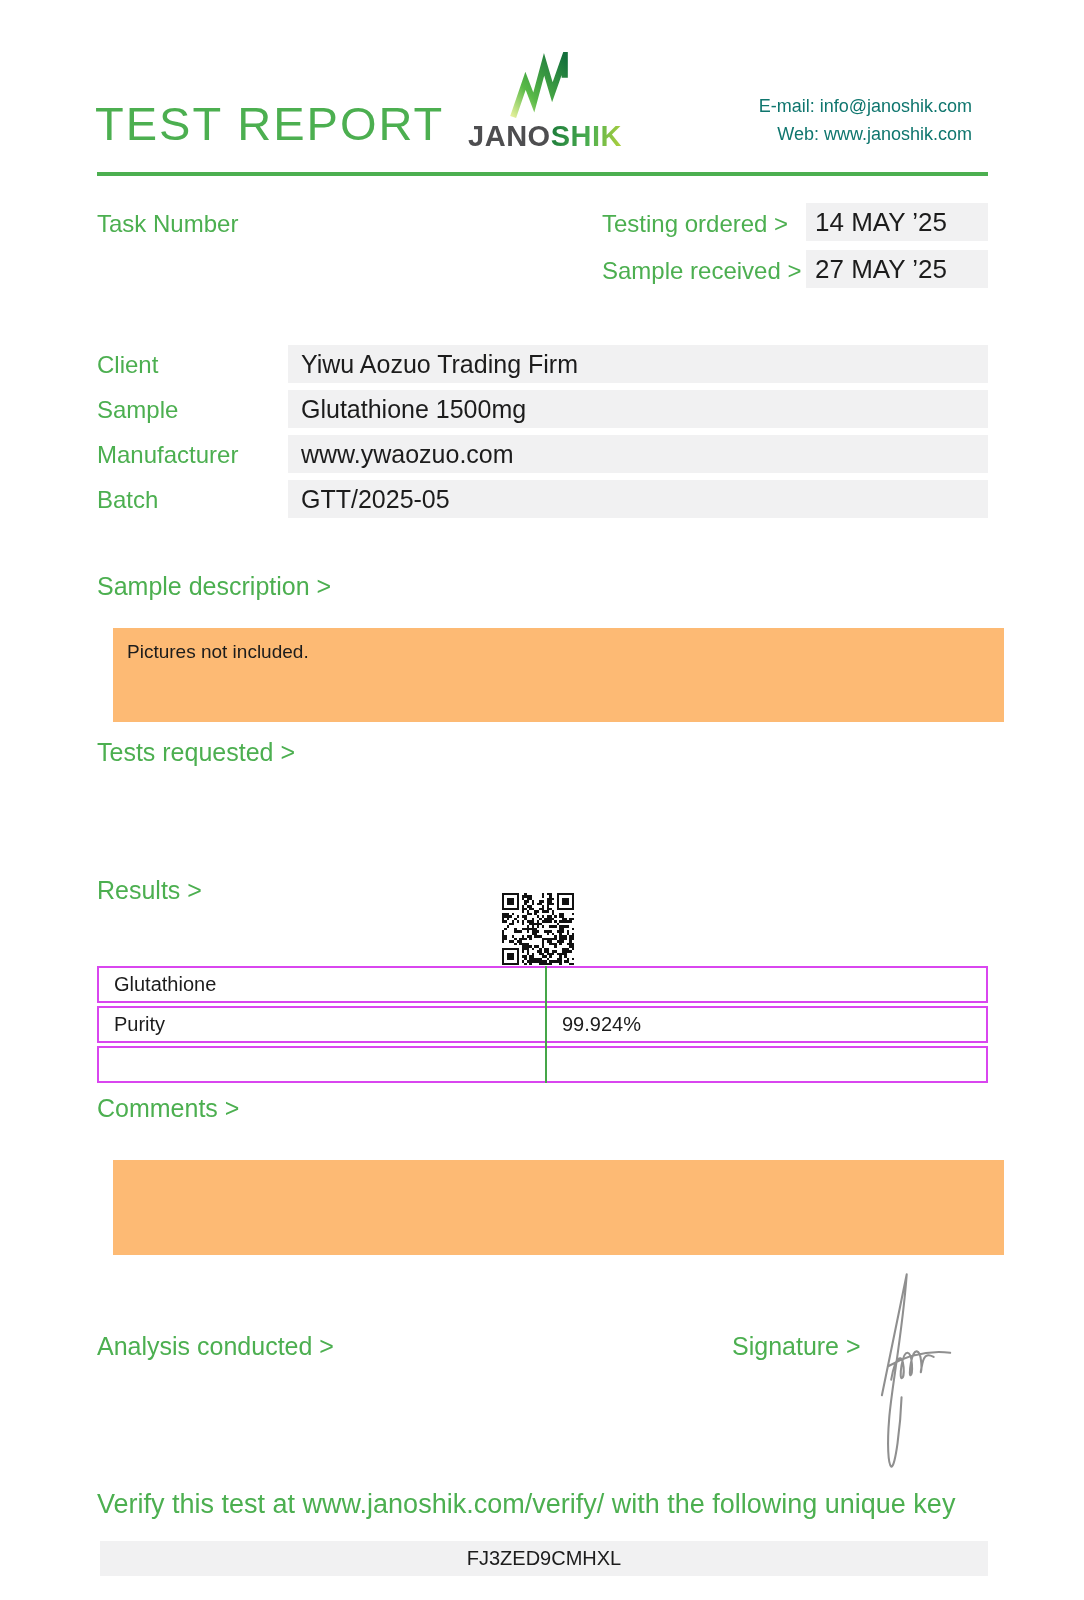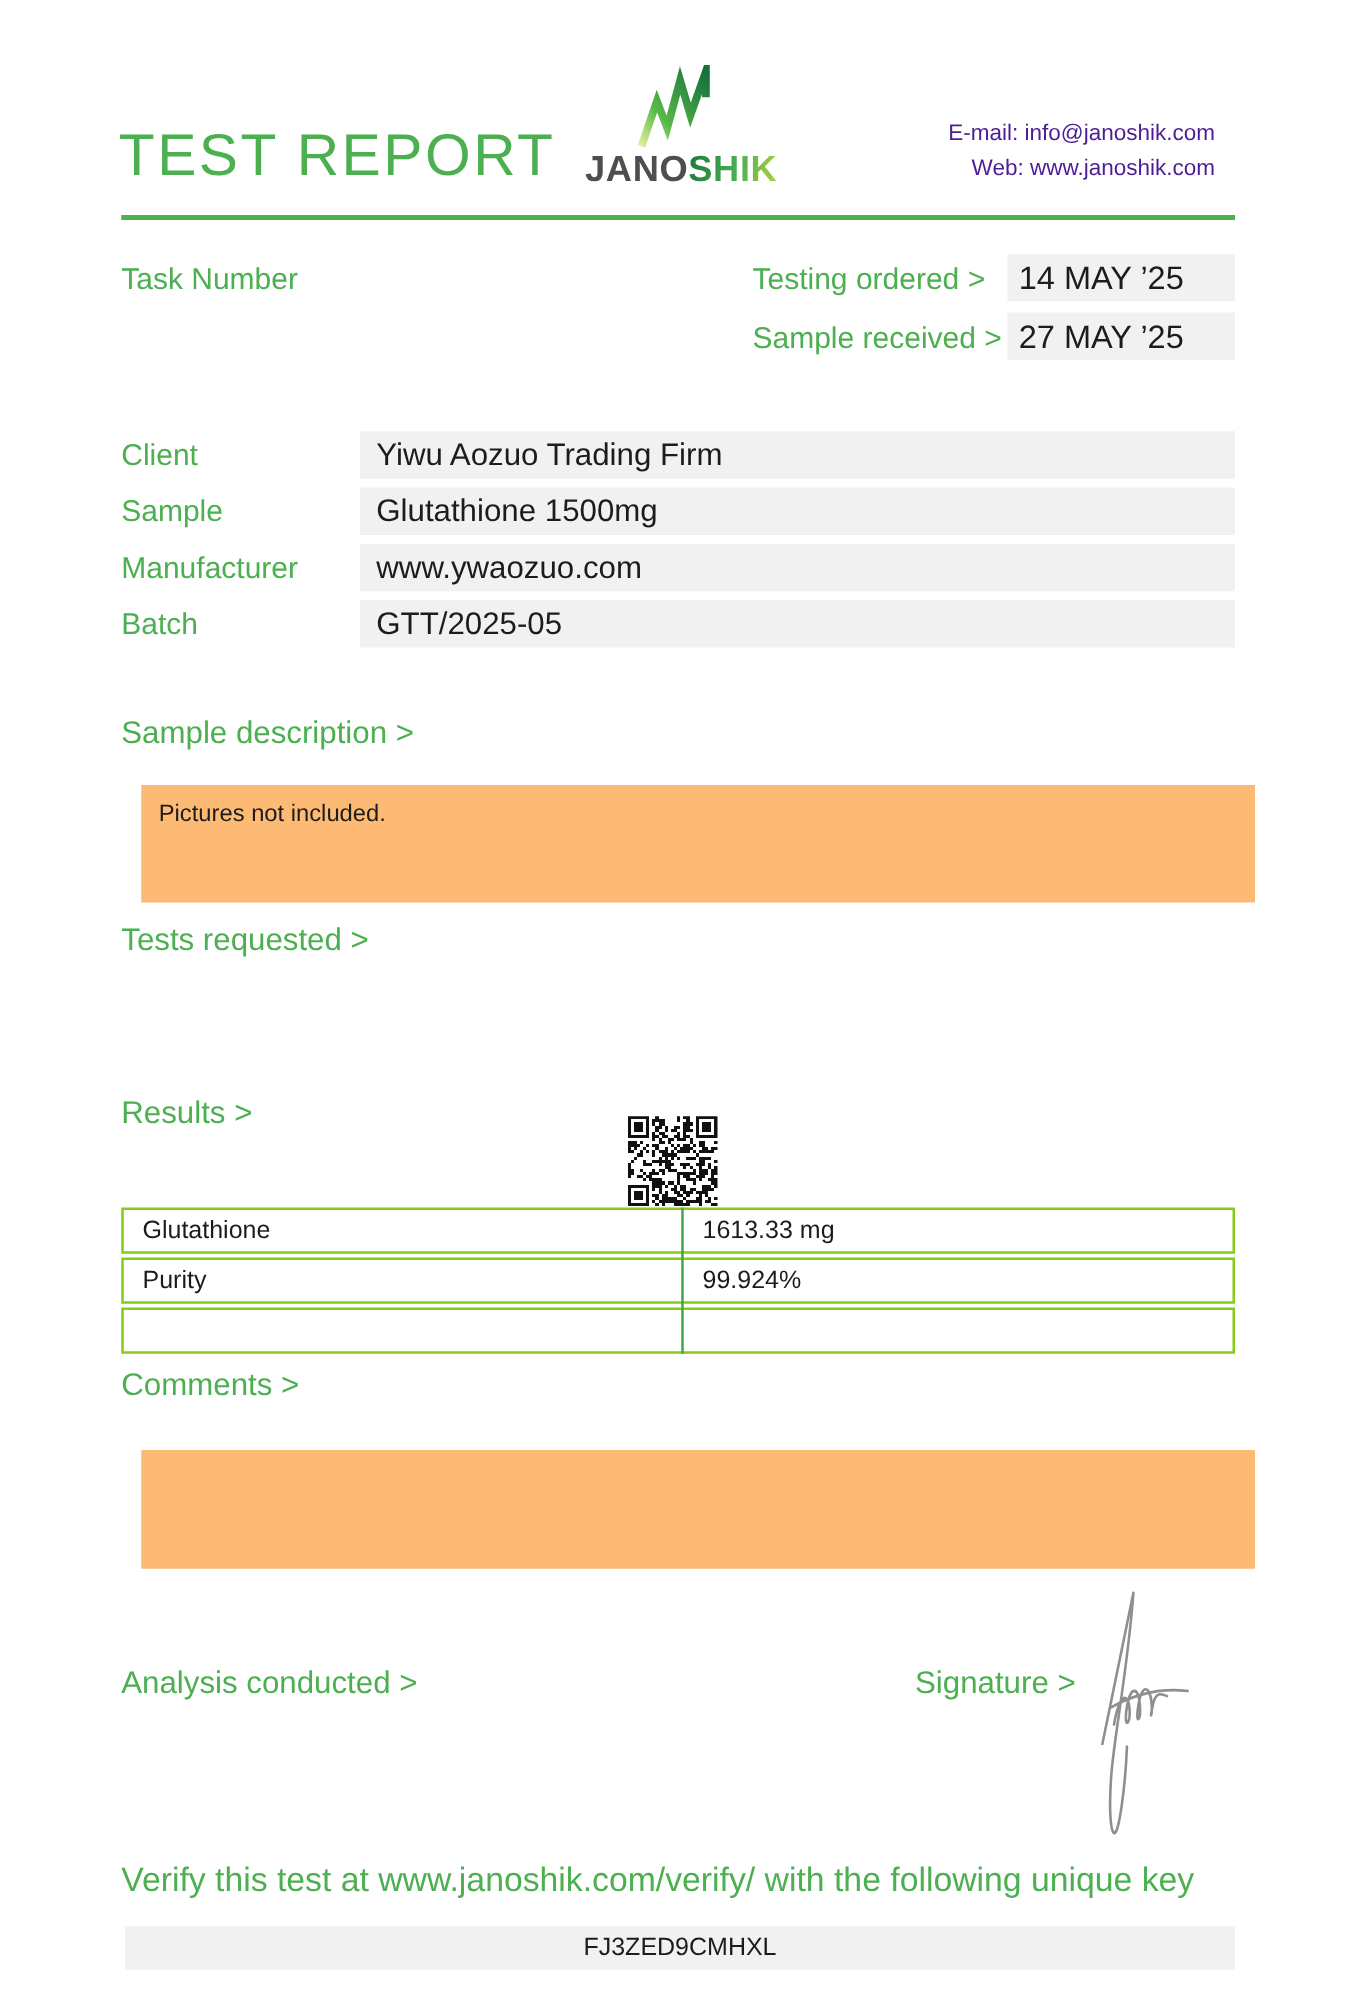--- a/index.html
+++ b/index.html
@@ -11,21 +11,21 @@
     color:#1c1c1c;
     overflow:hidden;
   }
   .abs{position:absolute;}
   
   .page-title{left:95px;top:96px;font-size:47px;letter-spacing:2px;color:#4caf50;font-weight:400;}
   .logo-icon{left:508px;top:52px;width:66px;height:70px;}
   .brand-text{left:455px;top:120px;width:180px;text-align:center;font-size:29px;font-weight:bold;letter-spacing:.5px;}
   .brand-jano{color:#4e4e50;}
   .brand-shik{background:linear-gradient(100deg,#1c7a3a,#4caf50 55%,#b4d23c);-webkit-background-clip:text;background-clip:text;color:transparent;}
-  .contact{right:112px;top:92px;text-align:right;font-size:18px;line-height:28px;color:#4c1d95;}
+  .contact{right:112px;top:92px;text-align:right;font-size:18px;line-height:28px;color:#0f766e;}
   .divider{left:97px;width:891px;top:172px;height:4px;background:#4caf50;}
   
   .glabel{color:#4caf50;font-size:24px;white-space:nowrap;}
   .gtitle{color:#4caf50;font-size:25px;white-space:nowrap;}
   .vbox{background:#f1f1f2;}
   .val{font-size:25px;line-height:38px;padding-left:13px;white-space:nowrap;overflow:hidden;}
   
   .task-label{left:97px;top:210px;}
   .task-box{left:288px;top:203px;width:250px;height:38px;}
   .task-box .val{font-size:26px;}
@@ -35,21 +35,21 @@
   .received-box{left:806px;top:250px;width:182px;height:38px;}
   .date-val{font-size:26px;line-height:38px;padding-left:9px;white-space:nowrap;}
   
   .info-label{left:97px;}
   .info-box{left:288px;width:700px;height:38px;}
   
   .secbox{left:113px;width:891px;background:#fdba74;}
   .secbox .content{font-size:19px;padding:13px 0 0 14px;}
   
   .rtable{left:97px;top:966px;width:891px;}
-  .rrow{display:flex;border:2px solid #84cc16;height:33px;margin-bottom:3px;background:#fff;}
+  .rrow{display:flex;border:2px solid #d946ef;height:33px;margin-bottom:3px;background:#fff;}
   .rcell{font-size:20px;line-height:33px;padding-left:15px;white-space:nowrap;}
   .rcell.c1{width:433px;}
   .rcell.c2{flex:1;}
   .vline{left:545px;top:966px;width:2px;height:117px;background:#45a648;}
   .qr{left:502px;top:893px;width:72px;height:72px;background:#fff;}
   
   .analysis-label{left:97px;top:1332px;}
   .analysis-box{left:330px;top:1326px;width:212px;height:40px;}
   .analysis-box .val{font-size:29px;line-height:40px;padding-left:10px;}
   .signature-label{left:732px;top:1332px;}
@@ -132,21 +132,20 @@
     <svg id="qr-svg" width="72" height="72" viewBox="0 0 29 29" shape-rendering="crispEdges">
         <path d="M0 0h7v7h-7z M1 1h5v5h-5z M2 2h3v3h-3z M22 0h7v7h-7z M23 1h5v5h-5z M24 2h3v3h-3z M0 22h7v7h-7z M1 23h5v5h-5z M2 24h3v3h-3z " fill="#111" fill-rule="evenodd"></path>
         <path d="M9 0h1v1h-1zM16 0h1v1h-1zM18 0h1v1h-1zM19 0h1v1h-1zM8 1h1v1h-1zM9 1h1v1h-1zM10 1h1v1h-1zM11 1h1v1h-1zM16 1h1v1h-1zM19 1h1v1h-1zM8 2h1v1h-1zM10 2h1v1h-1zM11 2h1v1h-1zM18 2h1v1h-1zM19 2h1v1h-1zM20 2h1v1h-1zM9 3h1v1h-1zM10 3h1v1h-1zM12 3h1v1h-1zM15 3h1v1h-1zM16 3h1v1h-1zM18 3h1v1h-1zM19 3h1v1h-1zM9 4h1v1h-1zM12 4h1v1h-1zM14 4h1v1h-1zM15 4h1v1h-1zM18 4h1v1h-1zM19 4h1v1h-1zM20 4h1v1h-1zM8 5h1v1h-1zM10 5h1v1h-1zM11 5h1v1h-1zM16 5h1v1h-1zM18 5h1v1h-1zM8 6h1v1h-1zM9 6h1v1h-1zM11 6h1v1h-1zM12 6h1v1h-1zM15 6h1v1h-1zM16 6h1v1h-1zM18 6h1v1h-1zM19 6h1v1h-1zM8 7h1v1h-1zM10 7h1v1h-1zM13 7h1v1h-1zM14 7h1v1h-1zM16 7h1v1h-1zM17 7h1v1h-1zM18 7h1v1h-1zM20 7h1v1h-1zM0 8h1v1h-1zM1 8h1v1h-1zM2 8h1v1h-1zM4 8h1v1h-1zM10 8h1v1h-1zM11 8h1v1h-1zM13 8h1v1h-1zM20 8h1v1h-1zM23 8h1v1h-1zM24 8h1v1h-1zM28 8h1v1h-1zM0 9h1v1h-1zM1 9h1v1h-1zM2 9h1v1h-1zM3 9h1v1h-1zM6 9h1v1h-1zM8 9h1v1h-1zM9 9h1v1h-1zM14 9h1v1h-1zM16 9h1v1h-1zM18 9h1v1h-1zM19 9h1v1h-1zM21 9h1v1h-1zM23 9h1v1h-1zM24 9h1v1h-1zM0 10h1v1h-1zM2 10h1v1h-1zM5 10h1v1h-1zM9 10h1v1h-1zM12 10h1v1h-1zM15 10h1v1h-1zM17 10h1v1h-1zM18 10h1v1h-1zM19 10h1v1h-1zM20 10h1v1h-1zM24 10h1v1h-1zM25 10h1v1h-1zM27 10h1v1h-1zM28 10h1v1h-1zM0 11h1v1h-1zM1 11h1v1h-1zM4 11h1v1h-1zM6 11h1v1h-1zM8 11h1v1h-1zM10 11h1v1h-1zM11 11h1v1h-1zM12 11h1v1h-1zM14 11h1v1h-1zM16 11h1v1h-1zM17 11h1v1h-1zM18 11h1v1h-1zM19 11h1v1h-1zM21 11h1v1h-1zM23 11h1v1h-1zM24 11h1v1h-1zM25 11h1v1h-1zM26 11h1v1h-1zM27 11h1v1h-1zM3 12h1v1h-1zM4 12h1v1h-1zM8 12h1v1h-1zM11 12h1v1h-1zM12 12h1v1h-1zM13 12h1v1h-1zM14 12h1v1h-1zM15 12h1v1h-1zM22 12h1v1h-1zM2 13h1v1h-1zM10 13h1v1h-1zM12 13h1v1h-1zM14 13h1v1h-1zM16 13h1v1h-1zM19 13h1v1h-1zM20 13h1v1h-1zM21 13h1v1h-1zM23 13h1v1h-1zM24 13h1v1h-1zM25 13h1v1h-1zM26 13h1v1h-1zM1 14h1v1h-1zM5 14h1v1h-1zM8 14h1v1h-1zM9 14h1v1h-1zM10 14h1v1h-1zM11 14h1v1h-1zM12 14h1v1h-1zM13 14h1v1h-1zM23 14h1v1h-1zM24 14h1v1h-1zM28 14h1v1h-1zM0 15h1v1h-1zM5 15h1v1h-1zM6 15h1v1h-1zM7 15h1v1h-1zM10 15h1v1h-1zM12 15h1v1h-1zM13 15h1v1h-1zM14 15h1v1h-1zM17 15h1v1h-1zM18 15h1v1h-1zM19 15h1v1h-1zM22 15h1v1h-1zM23 15h1v1h-1zM24 15h1v1h-1zM26 15h1v1h-1zM0 16h1v1h-1zM12 16h1v1h-1zM13 16h1v1h-1zM18 16h1v1h-1zM20 16h1v1h-1zM23 16h1v1h-1zM26 16h1v1h-1zM28 16h1v1h-1zM0 17h1v1h-1zM1 17h1v1h-1zM4 17h1v1h-1zM8 17h1v1h-1zM10 17h1v1h-1zM11 17h1v1h-1zM13 17h1v1h-1zM14 17h1v1h-1zM15 17h1v1h-1zM21 17h1v1h-1zM23 17h1v1h-1zM24 17h1v1h-1zM25 17h1v1h-1zM27 17h1v1h-1zM28 17h1v1h-1zM0 18h1v1h-1zM1 18h1v1h-1zM5 18h1v1h-1zM7 18h1v1h-1zM8 18h1v1h-1zM9 18h1v1h-1zM11 18h1v1h-1zM16 18h1v1h-1zM17 18h1v1h-1zM18 18h1v1h-1zM19 18h1v1h-1zM20 18h1v1h-1zM21 18h1v1h-1zM23 18h1v1h-1zM24 18h1v1h-1zM25 18h1v1h-1zM27 18h1v1h-1zM28 18h1v1h-1zM0 19h1v1h-1zM3 19h1v1h-1zM4 19h1v1h-1zM6 19h1v1h-1zM7 19h1v1h-1zM16 19h1v1h-1zM18 19h1v1h-1zM19 19h1v1h-1zM22 19h1v1h-1zM23 19h1v1h-1zM24 19h1v1h-1zM27 19h1v1h-1zM5 20h1v1h-1zM7 20h1v1h-1zM8 20h1v1h-1zM9 20h1v1h-1zM10 20h1v1h-1zM16 20h1v1h-1zM19 20h1v1h-1zM20 20h1v1h-1zM21 20h1v1h-1zM23 20h1v1h-1zM26 20h1v1h-1zM27 20h1v1h-1zM28 20h1v1h-1zM8 21h1v1h-1zM9 21h1v1h-1zM10 21h1v1h-1zM11 21h1v1h-1zM13 21h1v1h-1zM14 21h1v1h-1zM16 21h1v1h-1zM21 21h1v1h-1zM27 21h1v1h-1zM28 21h1v1h-1zM8 22h1v1h-1zM9 22h1v1h-1zM10 22h1v1h-1zM12 22h1v1h-1zM15 22h1v1h-1zM17 22h1v1h-1zM18 22h1v1h-1zM24 22h1v1h-1zM25 22h1v1h-1zM26 22h1v1h-1zM28 22h1v1h-1zM8 23h1v1h-1zM10 23h1v1h-1zM14 23h1v1h-1zM15 23h1v1h-1zM17 23h1v1h-1zM18 23h1v1h-1zM20 23h1v1h-1zM21 23h1v1h-1zM24 23h1v1h-1zM25 23h1v1h-1zM26 23h1v1h-1zM27 23h1v1h-1zM10 24h1v1h-1zM12 24h1v1h-1zM15 24h1v1h-1zM16 24h1v1h-1zM18 24h1v1h-1zM19 24h1v1h-1zM20 24h1v1h-1zM22 24h1v1h-1zM23 24h1v1h-1zM24 24h1v1h-1zM25 24h1v1h-1zM8 25h1v1h-1zM9 25h1v1h-1zM11 25h1v1h-1zM12 25h1v1h-1zM16 25h1v1h-1zM17 25h1v1h-1zM19 25h1v1h-1zM23 25h1v1h-1zM25 25h1v1h-1zM9 26h1v1h-1zM11 26h1v1h-1zM12 26h1v1h-1zM13 26h1v1h-1zM14 26h1v1h-1zM15 26h1v1h-1zM18 26h1v1h-1zM22 26h1v1h-1zM23 26h1v1h-1zM26 26h1v1h-1zM28 26h1v1h-1zM8 27h1v1h-1zM10 27h1v1h-1zM11 27h1v1h-1zM12 27h1v1h-1zM13 27h1v1h-1zM14 27h1v1h-1zM15 27h1v1h-1zM16 27h1v1h-1zM17 27h1v1h-1zM19 27h1v1h-1zM20 27h1v1h-1zM21 27h1v1h-1zM22 27h1v1h-1zM23 27h1v1h-1zM25 27h1v1h-1zM26 27h1v1h-1zM9 28h1v1h-1zM11 28h1v1h-1zM15 28h1v1h-1zM16 28h1v1h-1zM17 28h1v1h-1zM18 28h1v1h-1zM19 28h1v1h-1zM23 28h1v1h-1zM27 28h1v1h-1zM28 28h1v1h-1z" fill="#111"></path>
       </svg>
   </div>
   <div class="abs gtitle" style="left:97px;top:876px">Results &gt;</div>
 
   <div class="abs rtable">
     <div class="rrow">
       <div class="rcell c1">Glutathione</div>
-      <div class="rcell c2">1613.33 mg</div>
     </div>
     <div class="rrow">
       <div class="rcell c1">Purity</div>
       <div class="rcell c2">99.924%</div>
     </div>
     <div class="rrow">
       <div class="rcell c1"></div>
       <div class="rcell c2"></div>
     </div>
   </div>

